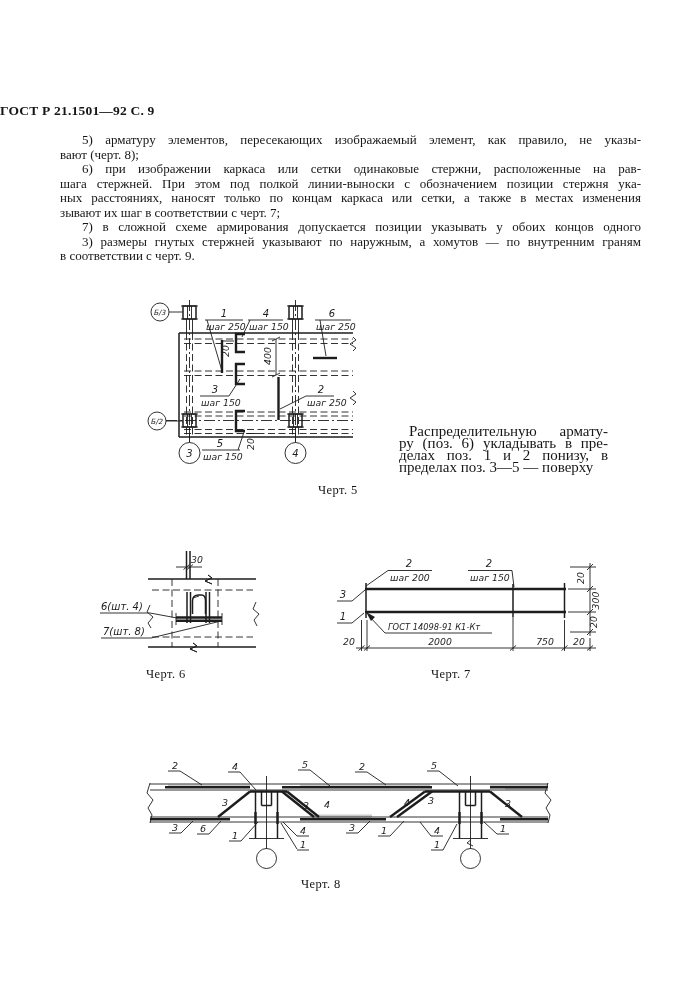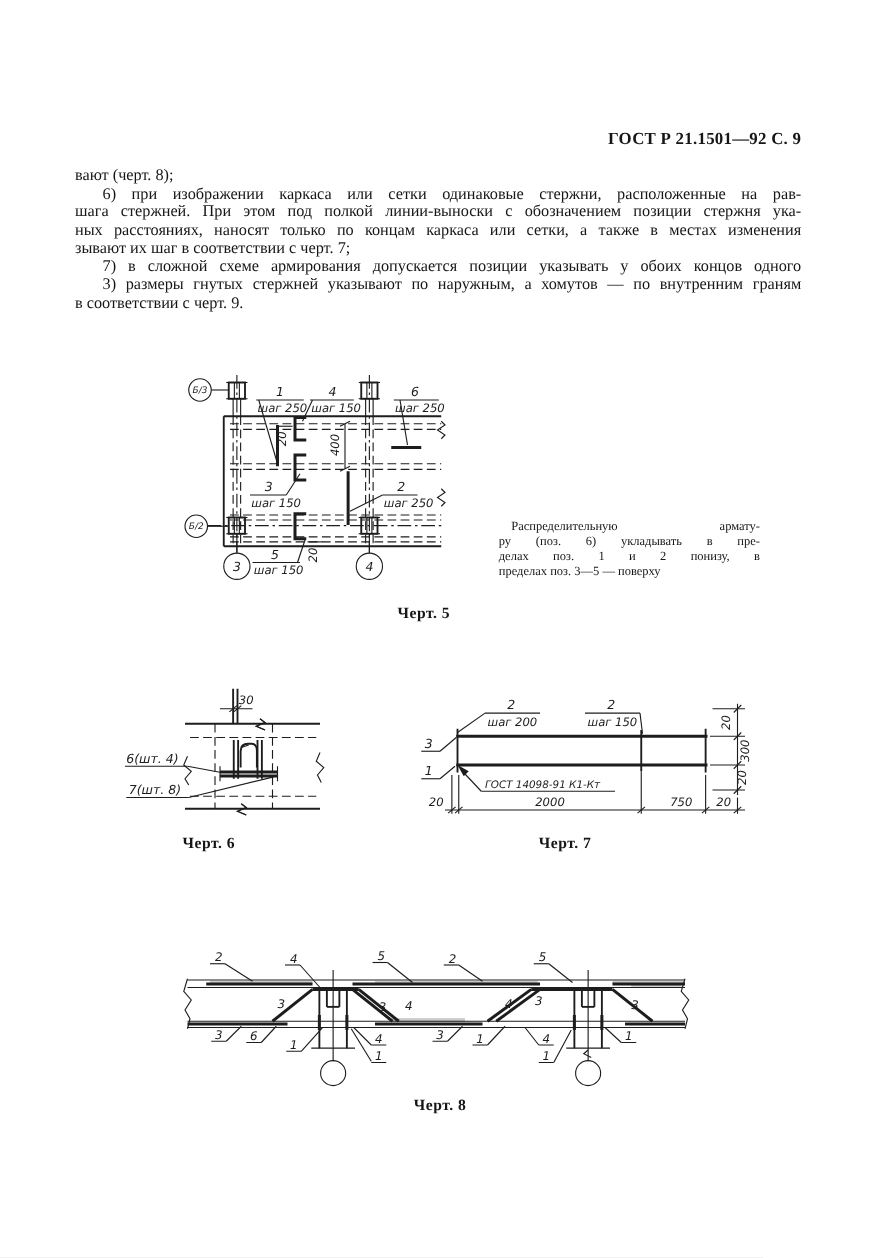--- a/index.html
+++ b/index.html
@@ -1,26 +1,26 @@
 <!DOCTYPE html>
 <html><head>
 <meta charset="utf-8">
 <style>
   html,body{margin:0;padding:0;background:#e8e8e8;}
   #page{position:relative;width:700px;height:1006px;background:#ffffff;overflow:hidden;
         font-family:"Liberation Serif", serif;color:#161616;}
-  .hdr{position:absolute;top:103px;left:0;width:641px;text-align:right;
+  .hdr{position:absolute;top:103px;left:0;width:641px;text-align:left;
        font-weight:bold;font-size:13.5px;letter-spacing:.2px;}
   .bodytext{position:absolute;left:60px;top:133px;width:581px;font-size:13px;line-height:14.55px;}
   .line{text-align:justify;}
   .jl{text-align-last:justify;}
   .ind{text-indent:22px;}
-  .note{position:absolute;left:399px;top:416px;width:209px;font-size:10px;line-height:11.9px;}
+  .note{position:absolute;left:399px;top:426px;width:209px;font-size:15px;line-height:11.9px;}
   .note .ind{text-indent:10px;}
-  .cap{position:absolute;font-weight:bold;font-size:12.5px;letter-spacing:.4px;}
+  .cap{position:absolute;font-weight:normal;font-size:12.5px;letter-spacing:.4px;}
   svg{position:absolute;overflow:visible;}
   svg line,svg path,svg rect,svg circle,svg polyline{stroke:#1d1d1d;fill:none;}
   .thin{stroke-width:0.9;}
   .med{stroke-width:1.5;}
   .thick{stroke-width:2.4;}
   .dash{stroke-dasharray:7 3.5;stroke-width:0.9;}
   .dashdot{stroke-dasharray:11 3 2 3;stroke-width:0.9;}
   svg text{font-family:"DejaVu Sans", sans-serif;font-style:italic;fill:#1d1d1d;stroke:none;}
   .lab{font-size:10px;}
   .lab2{font-size:9.3px;}
@@ -29,20 +29,21 @@
   .hatch{fill:#b9b9b9;stroke:none;opacity:.75;}
 </style>
 </head>
 <body>
 
 <div id="page">
 
   <div class="hdr">ГОСТ Р 21.1501—92 С. 9</div>
 
   <div class="bodytext">
+    <div class="line jl ind">5) арматуру элементов, пересекающих изображаемый элемент, как правило, не указы-</div>
     <div class="line">вают (черт. 8);</div>
     <div class="line jl ind">6) при изображении каркаса или сетки одинаковые стержни, расположенные на рав-</div>
     <div class="line jl">шага стержней. При этом под полкой линии-выноски с обозначением позиции стержня ука-</div>
     <div class="line jl">ных расстояниях, наносят только по концам каркаса или сетки, а также в местах изменения</div>
     <div class="line">зывают их шаг в соответствии с черт. 7;</div>
     <div class="line jl ind">7) в сложной схеме армирования допускается позиции указывать у обоих концов одного</div>
     <div class="line jl ind">3) размеры гнутых стержней указывают по наружным, а хомутов — по внутренним граням</div>
     <div class="line">в соответствии с черт. 9.</div>
   </div>
 
@@ -375,15 +376,15 @@
       <text class="cnum" x="232" y="839">1</text>
       <text class="cnum" x="300" y="834">4</text>
       <text class="cnum" x="300" y="848">1</text>
       <text class="cnum" x="349" y="831">3</text>
       <text class="cnum" x="381" y="834">1</text>
       <text class="cnum" x="434" y="834">4</text>
       <text class="cnum" x="434" y="848">1</text>
       <text class="cnum" x="500" y="832">1</text>
     </g>
   </svg>
-  <div class="cap" style="left:331px;top:877px">Черт. 8</div>
+  <div class="cap" style="left:301px;top:877px">Черт. 8</div>
 
 </div>
 
 </body></html>

